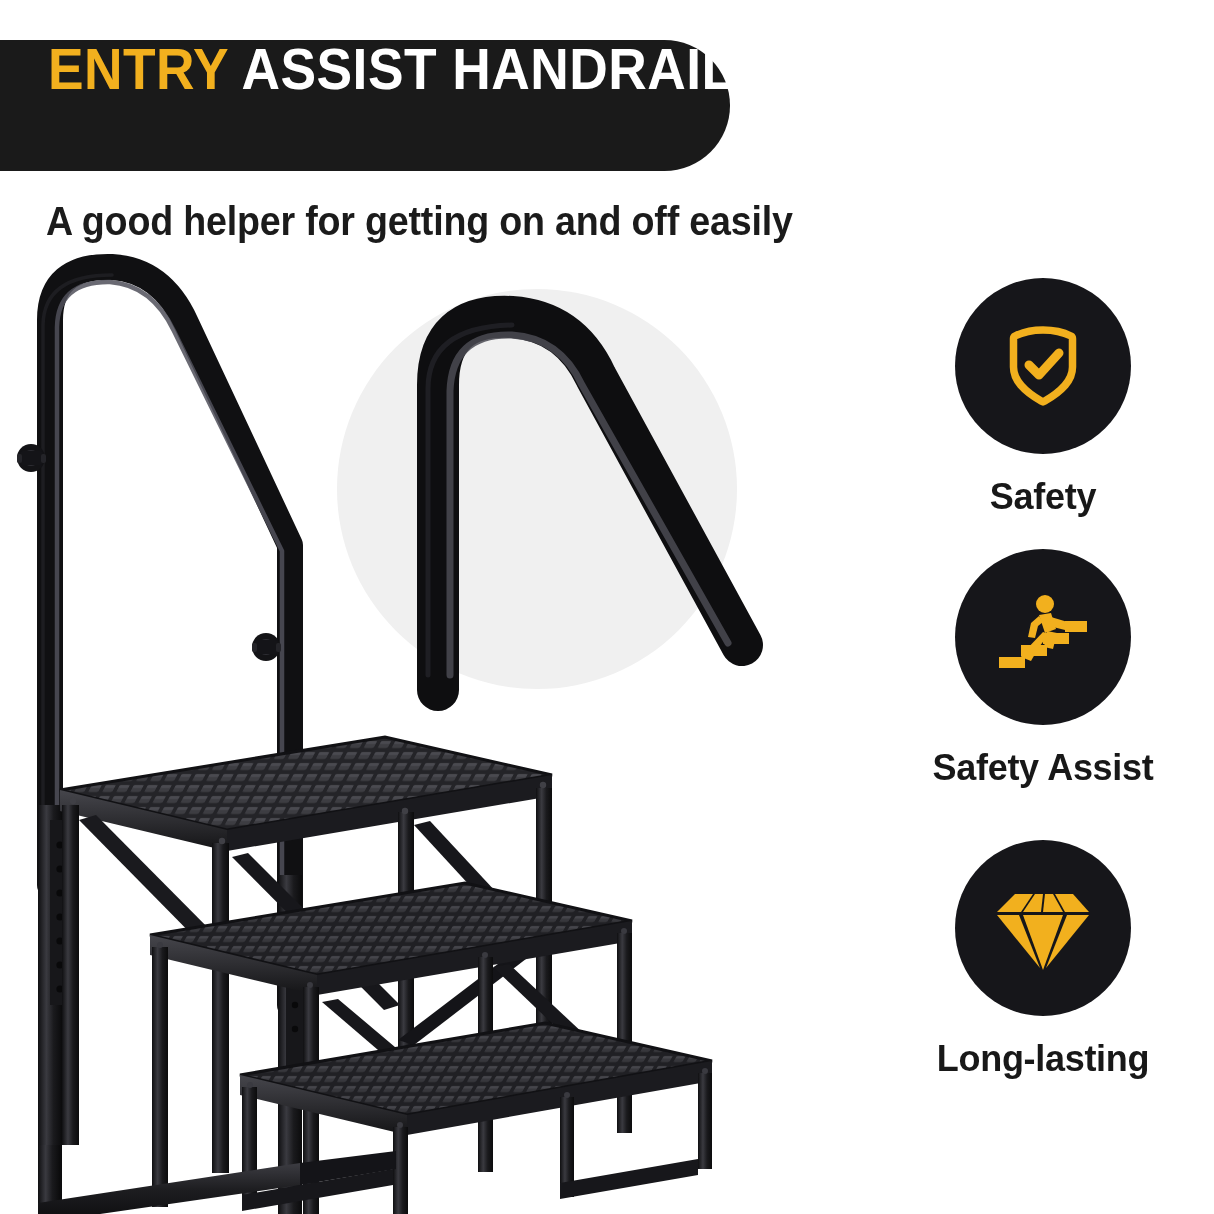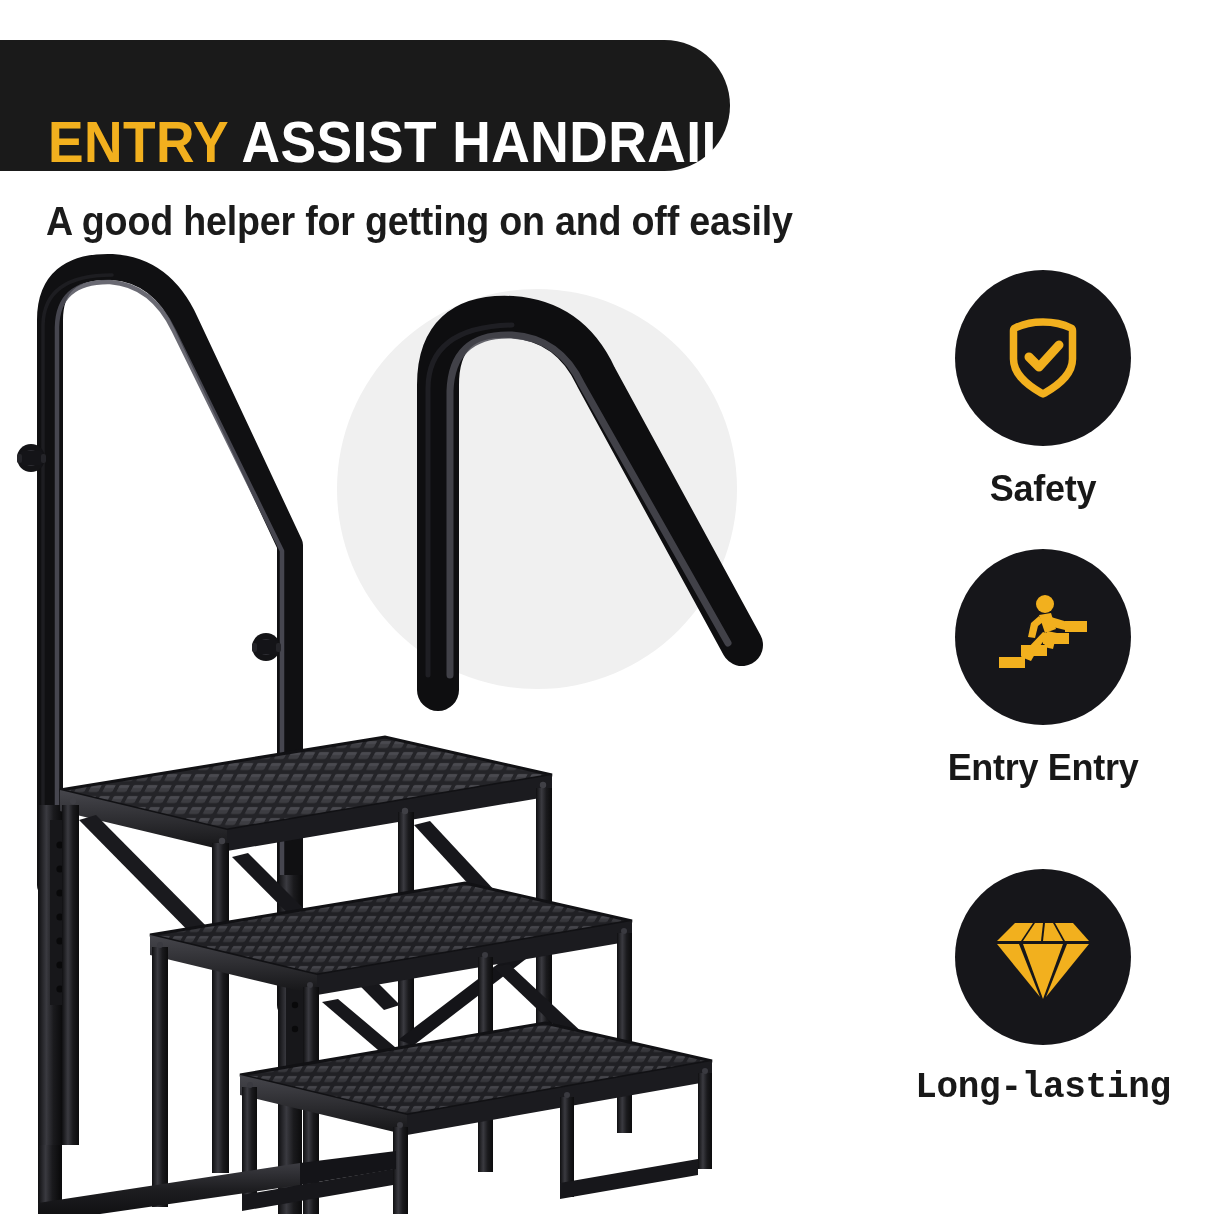--- a/index.html
+++ b/index.html
@@ -20,21 +20,21 @@
   .banner {
     position: absolute;
     left: 0;
     top: 40px;
     width: 730px;
     height: 131px;
     background: #1a1a1a;
     border-top-right-radius: 66px;
     border-bottom-right-radius: 66px;
     display: flex;
-    align-items: flex-end;
+    align-items: flex-start;
   }
   .banner-title {
     margin-left: 48px;
     font-size: 58px;
     font-weight: 700;
     letter-spacing: 0.5px;
     line-height: 1;
     white-space: nowrap;
     transform: scaleX(0.92);
     transform-origin: left center;
@@ -73,23 +73,23 @@
     top: 262px;
     width: 342px;
     height: 930px;
   }
   .feature {
     position: absolute;
     left: 0;
     width: 342px;
     text-align: center;
   }
-  .feature-1 { top: 8px; }
+  .feature-1 { top: 16px; }
   .feature-2 { top: 287px; }
-  .feature-3 { top: 607px; font-family: Liberation Mono, monospace; }
+  .feature-3 { top: 578px; }
 
   .feature-circle {
     width: 176px;
     height: 176px;
     border-radius: 50%;
     background: #16161a;
     margin: 0 auto;
     display: flex;
     align-items: center;
     justify-content: center;
@@ -318,21 +318,21 @@
 
           <path d="M52 38 L62 40 L58 56 L49 54 Z"></path>
 
           <path d="M48 39 L54 41 L38 62 L30 58 Z"></path>
 
           <path d="M30 57 L40 61 L36 68 L26 64 Z"></path>
         </g>
       </svg>
     </div>
     <div class="feature-label">
-      <div>Entry Entry</div>
+      <div>Safety Assist</div>
     </div>
   </div>
 
   <div class="feature feature-3">
     <div class="feature-circle">
       <svg width="100" height="92" viewBox="0 0 100 92">
         <g fill="#F2B01E">
 
           <polygon points="4,30 22,12 40,12 28,30"></polygon>
 

